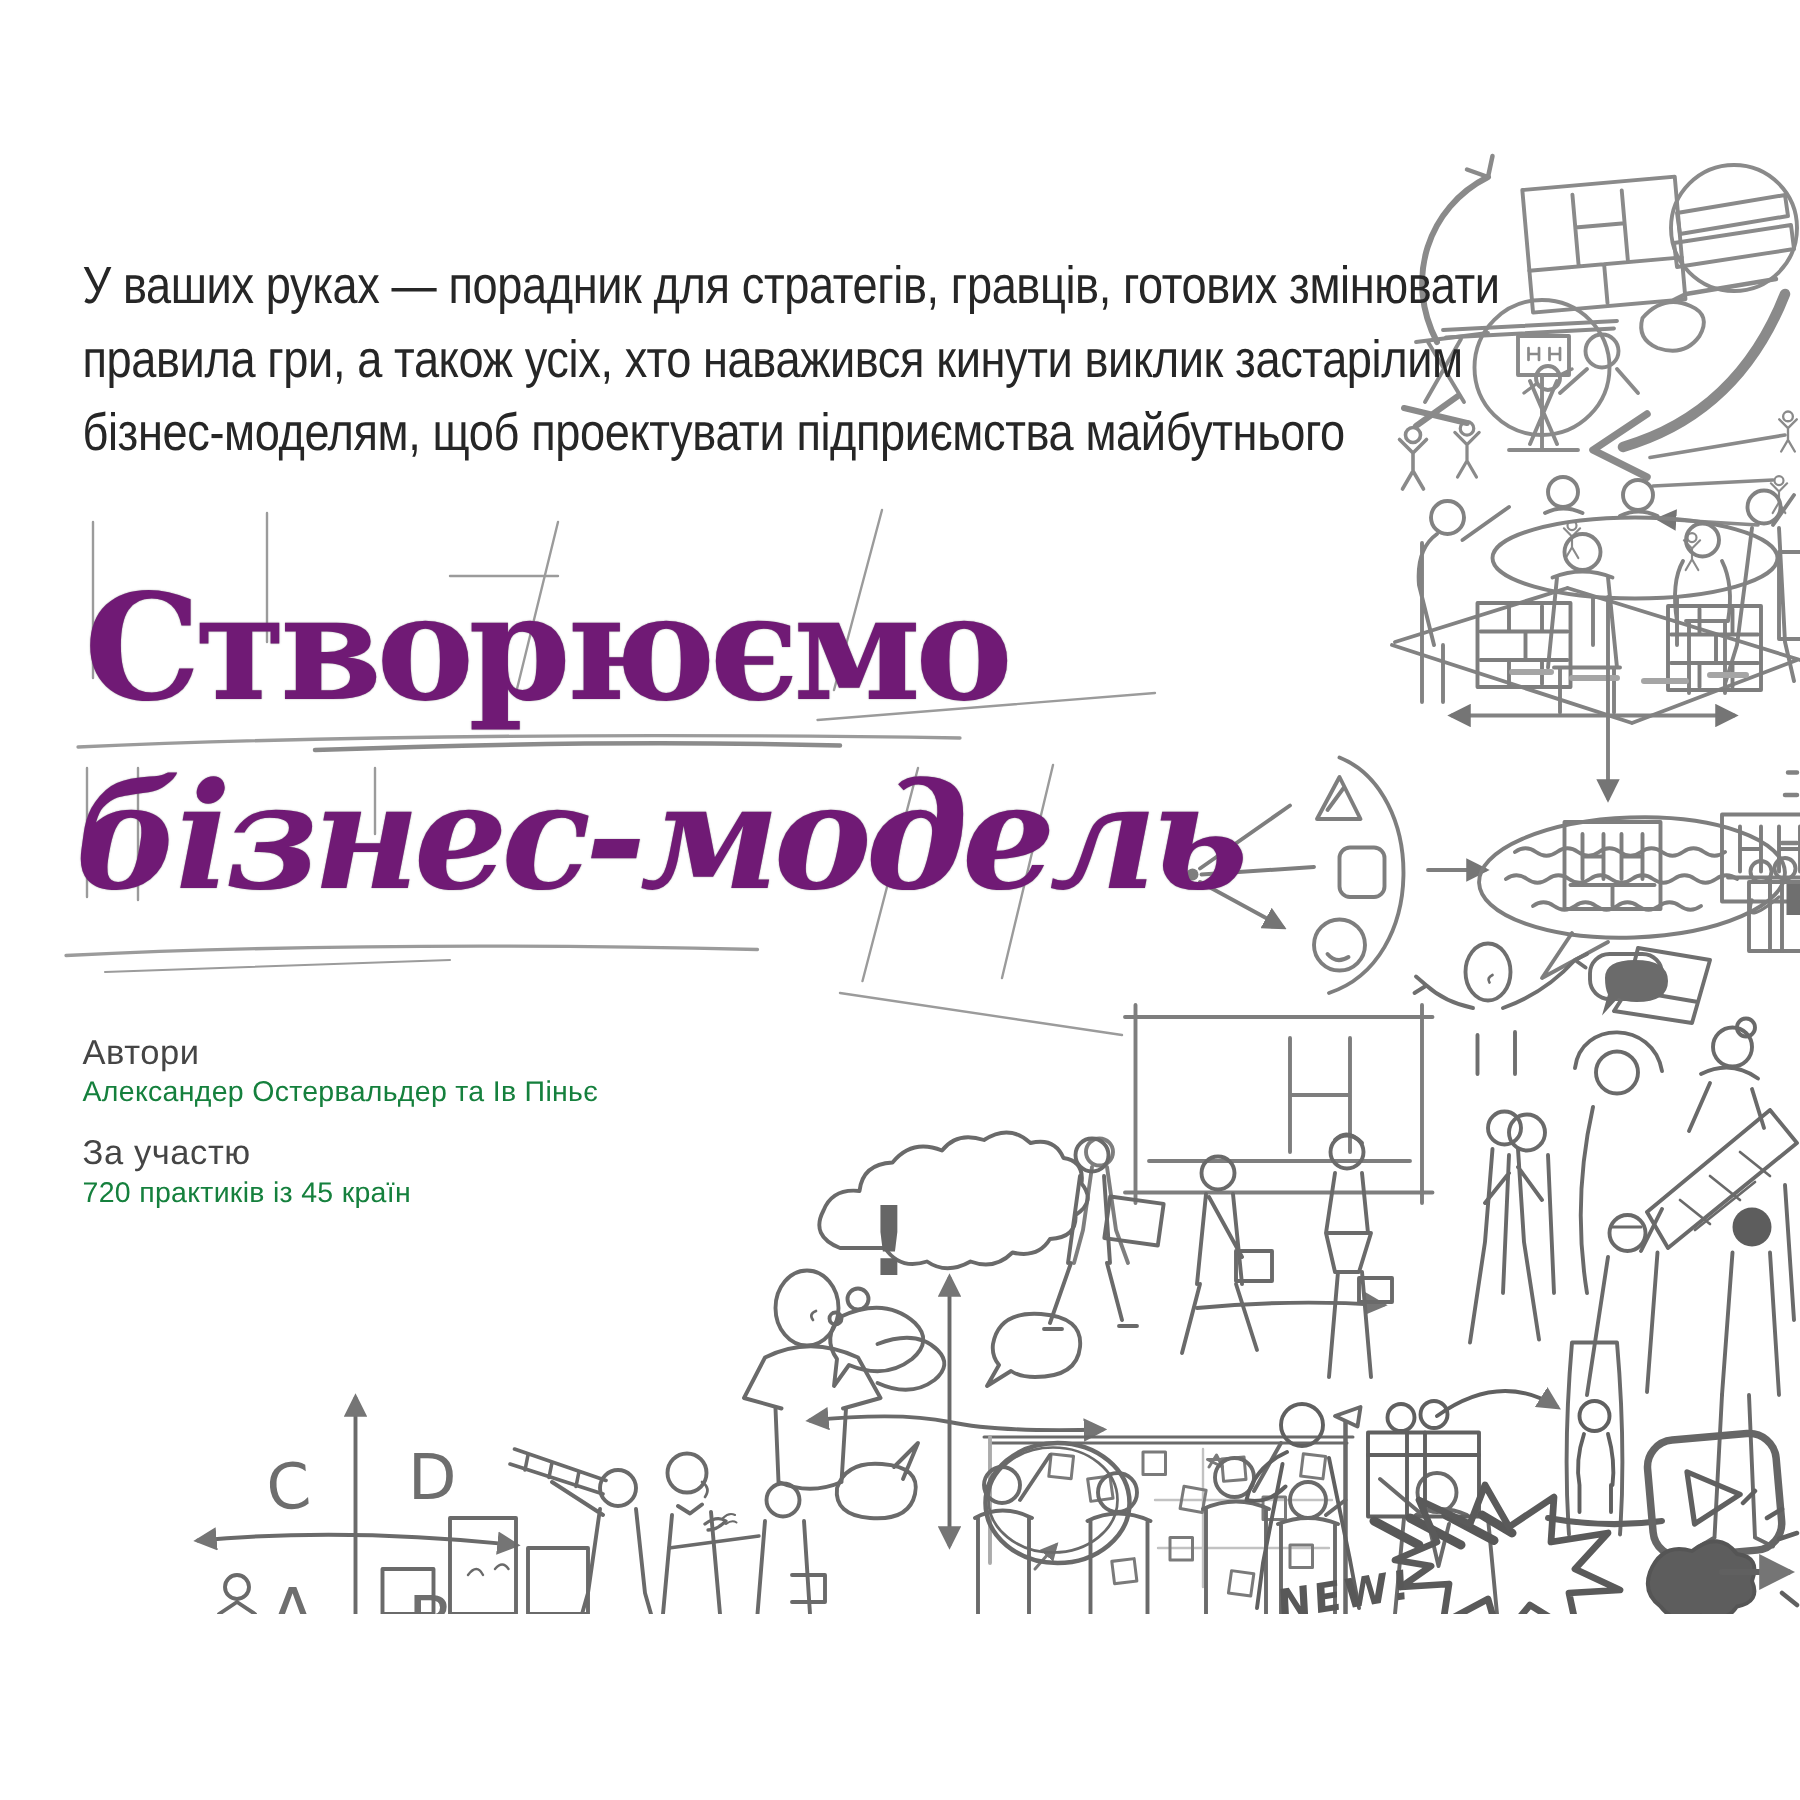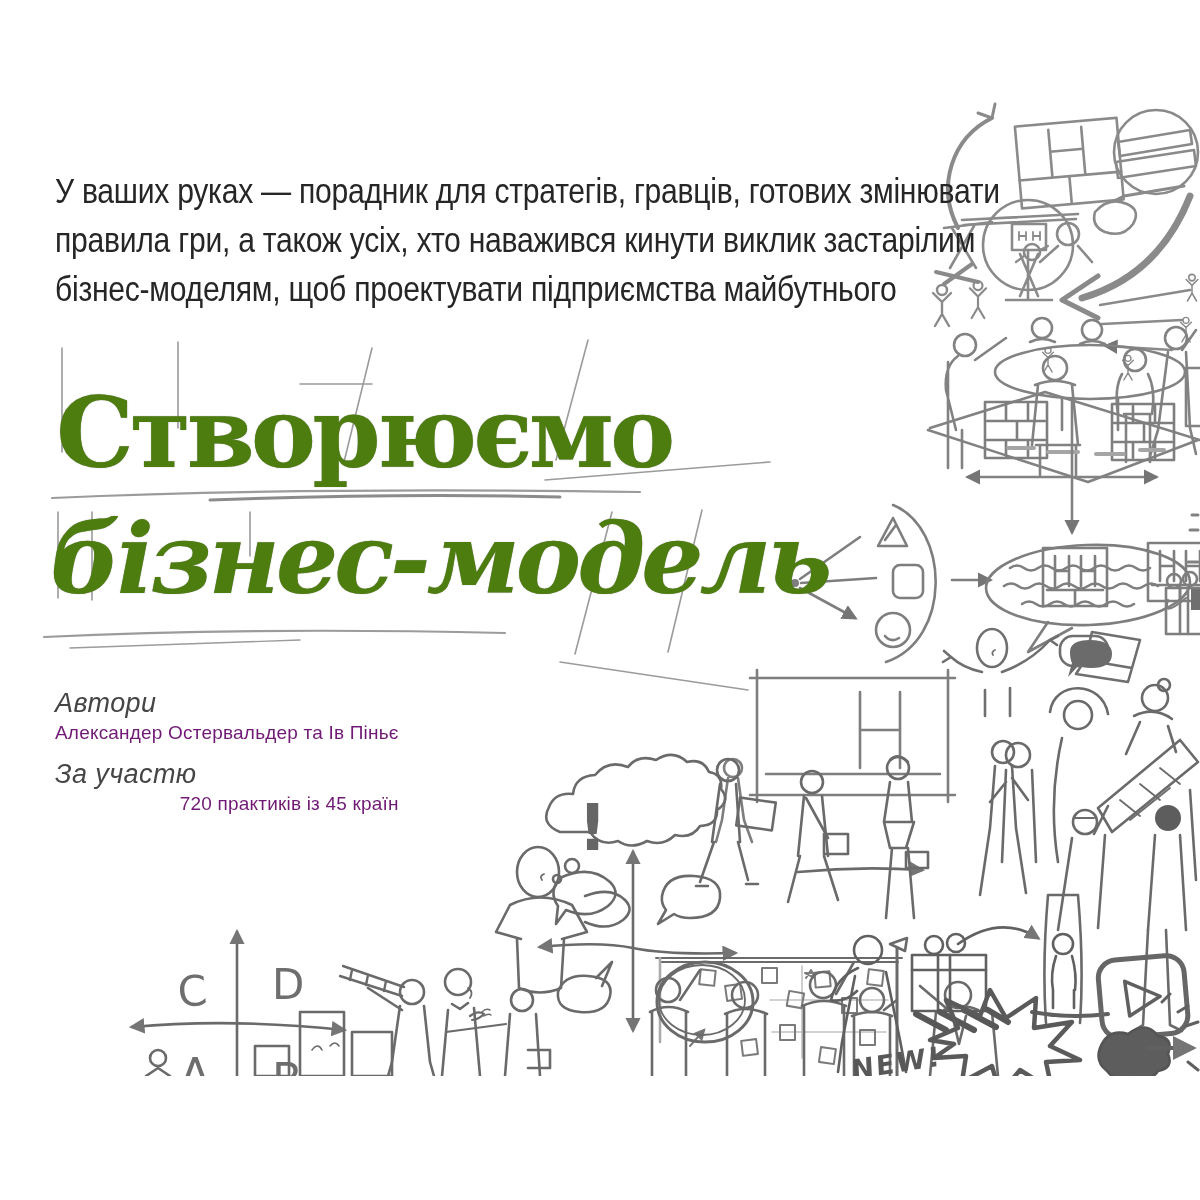--- a/index.html
+++ b/index.html
@@ -3,29 +3,29 @@
 <meta charset="utf-8">
 <style>
   html,body{margin:0;padding:0;background:#fff;}
   .page{position:relative;width:1200px;height:1200px;background:#fff;overflow:hidden;
         font-family:"Liberation Sans",sans-serif;}
   
   .tagline{position:absolute;left:55px;top:166px;transform:scaleX(.86);transform-origin:0 0;
            color:#262626;font-size:35px;line-height:49px;letter-spacing:-.3px;white-space:nowrap;}
   
   .title{position:absolute;left:56px;top:384px;font-family:"DejaVu Serif",serif;font-weight:700;
-         color:#4d7c0f;letter-spacing:-4px;line-height:1;
+         color:#701a75;letter-spacing:-4px;line-height:1;
          text-shadow:0 0 1px rgba(105,105,105,.75);}
   .title .t1{font-size:98px;display:block;}
   .title .t2{font-size:98px;display:block;margin-top:28px;margin-left:-6px;font-style:italic;}
   
   .credits{position:absolute;left:55px;top:688px;color:#474747;}
   .credit{margin-bottom:15px;}
-  .credit .role{font-size:27px;letter-spacing:.4px;color:#454545;font-style:italic;}
-  .credit .detail{font-size:19px;margin-top:3px;color:#701a75;letter-spacing:.2px;text-align:right;}
+  .credit .role{font-size:23px;letter-spacing:.4px;color:#454545;}
+  .credit .detail{font-size:19px;margin-top:3px;color:#15803d;letter-spacing:.2px;}
   .art{position:absolute;left:0;top:0;width:1200px;height:1200px;}
   svg text{font-family:"DejaVu Sans",sans-serif;}
 </style>
 </head>
 <body>
 
 <div class="page">
 
   <svg class="art" viewBox="0 0 1200 1200">
     <defs>

